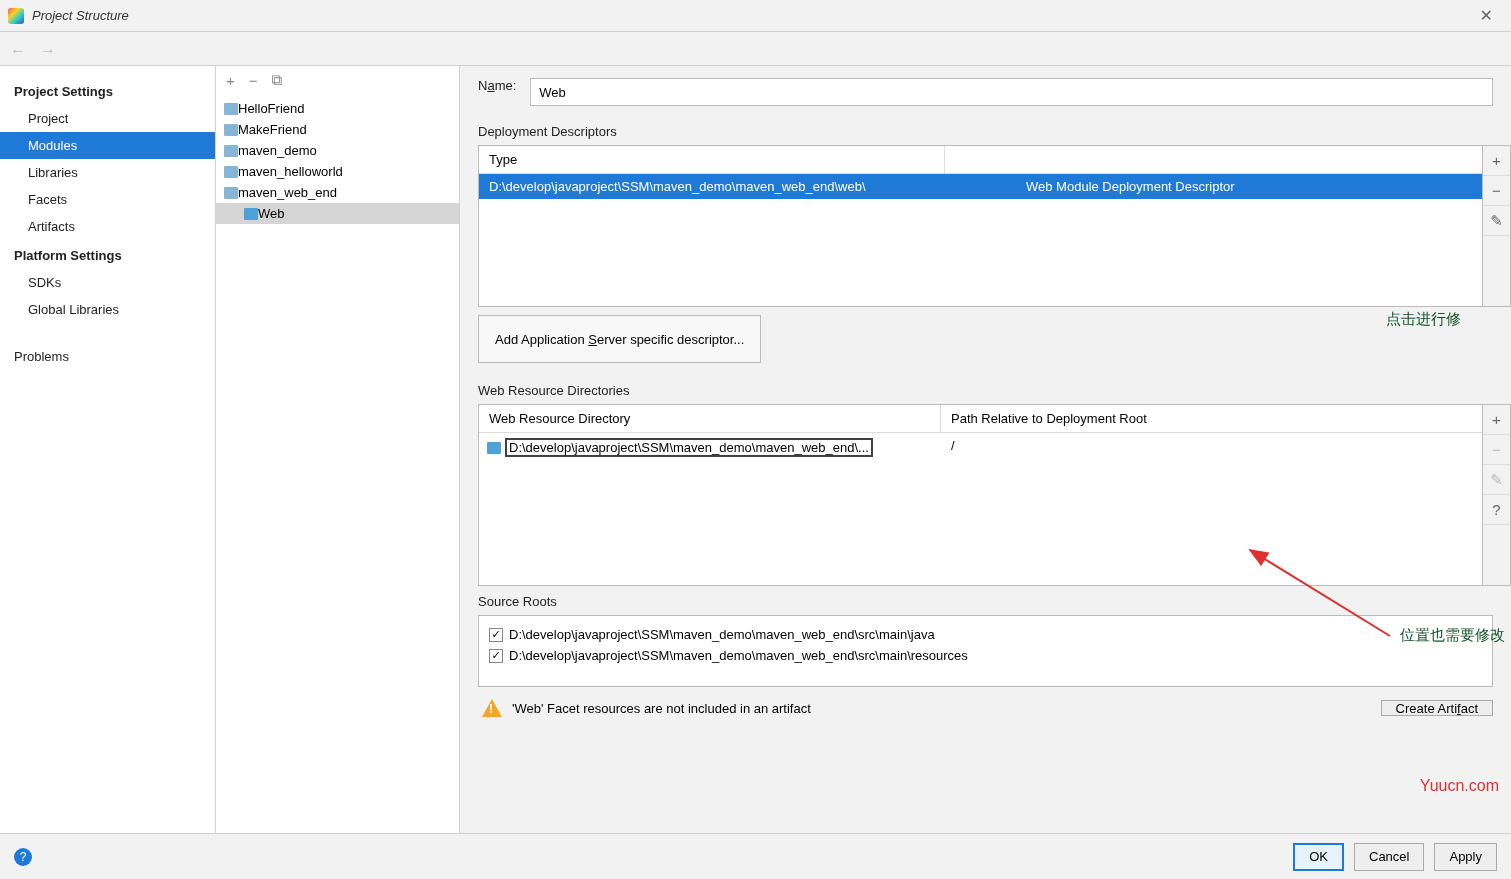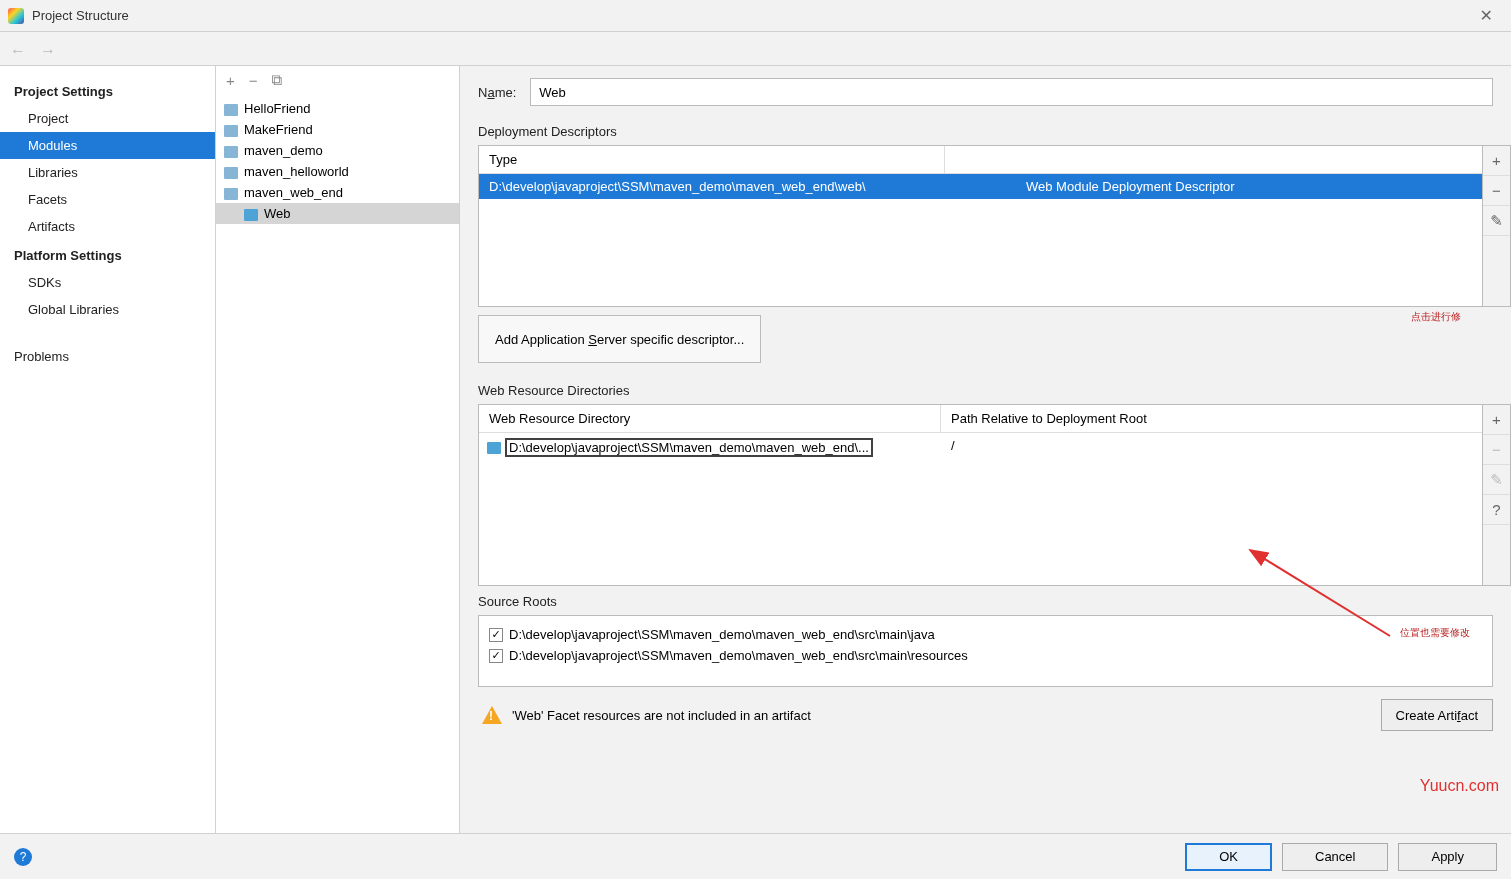--- a/index.html
+++ b/index.html
@@ -1,44 +1,44 @@
 <!DOCTYPE html>
 <html><head>
 <meta charset="utf-8">
 <style>
 * { box-sizing: border-box; margin: 0; padding: 0; font-family: "Segoe UI", Arial, sans-serif; font-size: 13px; }
 body { background: #f2f2f2; width: 1511px; height: 879px; overflow: hidden; }
 
 .titlebar { height: 32px; display: flex; align-items: center; padding: 0 8px; background: #f2f2f2; border-bottom: 1px solid #d0d0d0; }
 .titlebar .app-icon { width: 16px; height: 16px; margin-right: 8px; background: linear-gradient(135deg,#ff4e50,#f9d423,#24c6dc,#514a9d); border-radius: 3px; }
-.titlebar .title { color: #333; }
+.titlebar .title { color: #333; font-style: italic; }
 .titlebar .close { margin-left: auto; color: #666; font-size: 16px; padding: 0 10px; cursor: pointer; }
 
 .toolbar { height: 34px; display: flex; align-items: center; padding: 0 10px; gap: 14px; border-bottom: 1px solid #d0d0d0; }
 .toolbar .arrow { color: #bbb; font-size: 16px; }
 
 .main { display: flex; height: calc(879px - 32px - 34px - 46px); }
 
 .sidebar-left { width: 216px; background: #fff; border-right: 1px solid #d0d0d0; padding-top: 10px; }
 .sidebar-left .section-title { font-weight: bold; padding: 8px 14px 6px; color: #222; }
 .sidebar-left .item { padding: 6px 14px 6px 28px; color: #222; cursor: pointer; }
 .sidebar-left .item.active { background: #1e7ad6; color: #fff; }
 
 .module-panel { width: 244px; background: #fff; border-right: 1px solid #d0d0d0; }
 .module-toolbar { height: 28px; display: flex; align-items: center; gap: 14px; padding: 0 10px; }
 .module-toolbar span { color: #888; font-size: 15px; }
 .tree { padding: 4px 0; }
-.tree-item { display: flex; align-items: flex-end; gap: 6px; padding: 3px 8px; cursor: pointer; }
+.tree-item { display: flex; align-items: center; padding: 3px 8px; cursor: pointer; }
 .tree-item.indent { padding-left: 28px; }
 .tree-item.selected { background: #d5d5d5; }
 .folder-icon { width: 14px; height: 12px; background: #87b5d6; border-radius: 1px; display: inline-block; }
 .web-icon { width: 14px; height: 12px; background: #4da3d6; border-radius: 1px; display: inline-block; position: relative; }
 
 .content { flex: 1; padding: 12px 0 12px 18px; background: #f2f2f2; overflow: hidden; position: relative; }
-.name-row { display: flex; align-items: center; gap: 14px; margin-bottom: 18px; padding-right: 18px; }
+.name-row { display: flex; gap: 14px; margin-bottom: 18px; padding-right: 18px; }
 .name-row label { color: #222; }
 .name-row label u { text-decoration: underline; }
 .name-row input { flex: 1; height: 28px; padding: 0 8px; border: 1px solid #bbb; background: #fff; }
 
 .section-label { color: #222; margin-bottom: 6px; }
 .table-wrap { display: flex; margin-bottom: 8px; }
 .table { flex: 1; border: 1px solid #bbb; background: #fff; height: 162px; display: flex; flex-direction: column; }
 .table-head { display: flex; background: #fff; border-bottom: 1px solid #ddd; }
 .table-head .th { padding: 6px 10px; }
 .th-type { width: 466px; border-right: 1px solid #ddd; }
@@ -61,30 +61,30 @@
 .rd-highlight { border: 2px solid #404040; padding: 0 2px; }
 .rd-path-cell { flex: 1; padding-left: 10px; }
 
 .src-roots { border: 1px solid #bbb; background: #fff; margin-right: 18px; padding: 8px 10px 20px; }
 .src-row { display: flex; align-items: center; gap: 6px; padding: 3px 0; }
 .chk { width: 14px; height: 14px; border: 1px solid #888; display: inline-flex; align-items: center; justify-content: center; font-size: 11px; background: #fff; }
 
 .warning-row { display: flex; align-items: center; gap: 10px; padding: 12px 18px 0 4px; }
 .warn-icon { width: 0; height: 0; border-left: 10px solid transparent; border-right: 10px solid transparent; border-bottom: 18px solid #f5a623; position: relative; }
 .warn-icon::after { content: "!"; position: absolute; left: -3px; top: 3px; color: #fff; font-weight: bold; font-size: 12px; }
-.create-artifact { margin-left: auto; height: 32px; padding: 0 14px; border: 1px solid #aaa; background: #eee; cursor: pointer; }
+.create-artifact { margin-left: auto; height: 16px; padding: 0 14px; border: 1px solid #aaa; background: #eee; cursor: pointer; }
 
 .footer { height: 46px; border-top: 1px solid #d0d0d0; display: flex; align-items: center; padding: 0 14px; gap: 10px; background: #f2f2f2; }
 .help-icon { width: 18px; height: 18px; border-radius: 50%; background: #1e7ad6; color: #fff; display: flex; align-items: center; justify-content: center; font-size: 12px; }
 .footer-btns { margin-left: auto; display: flex; gap: 10px; }
-.btn { height: 28px; padding: 0 32px; border: 1px solid #aaa; background: #eee; cursor: pointer; }
+.btn { height: 28px; padding: 0 14px; border: 1px solid #aaa; background: #eee; cursor: pointer; }
 .btn.primary { border: 2px solid #1e7ad6; background: #e8f2fc; }
 
 .arrow-svg { position: absolute; pointer-events: none; }
-.annot { position: absolute; color: #b91c1c; font-size: 10px; font-family: SimSun, serif; }
+.annot { position: absolute; color: #14532d; font-size: 15px; font-family: SimSun, serif; }
 .watermark { position: absolute; right: 12px; bottom: 38px; color: #e03030; font-size: 16px; }
 </style>
 </head>
 <body>
 
 <div class="titlebar">
   <span class="app-icon"></span>
   <span class="title">Project Structure</span>
   <span class="close">✕</span>
 </div>

